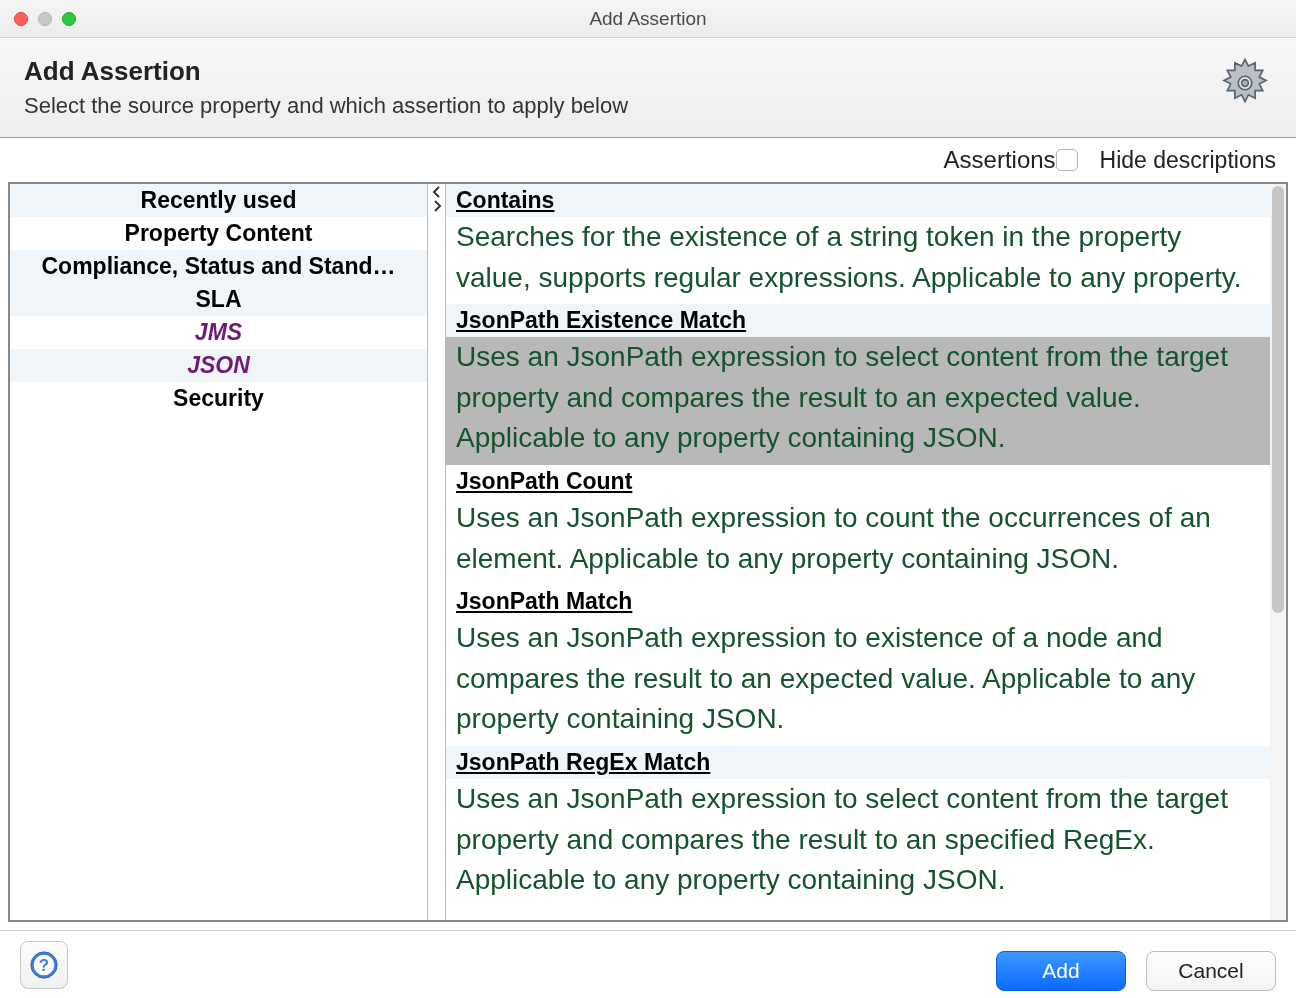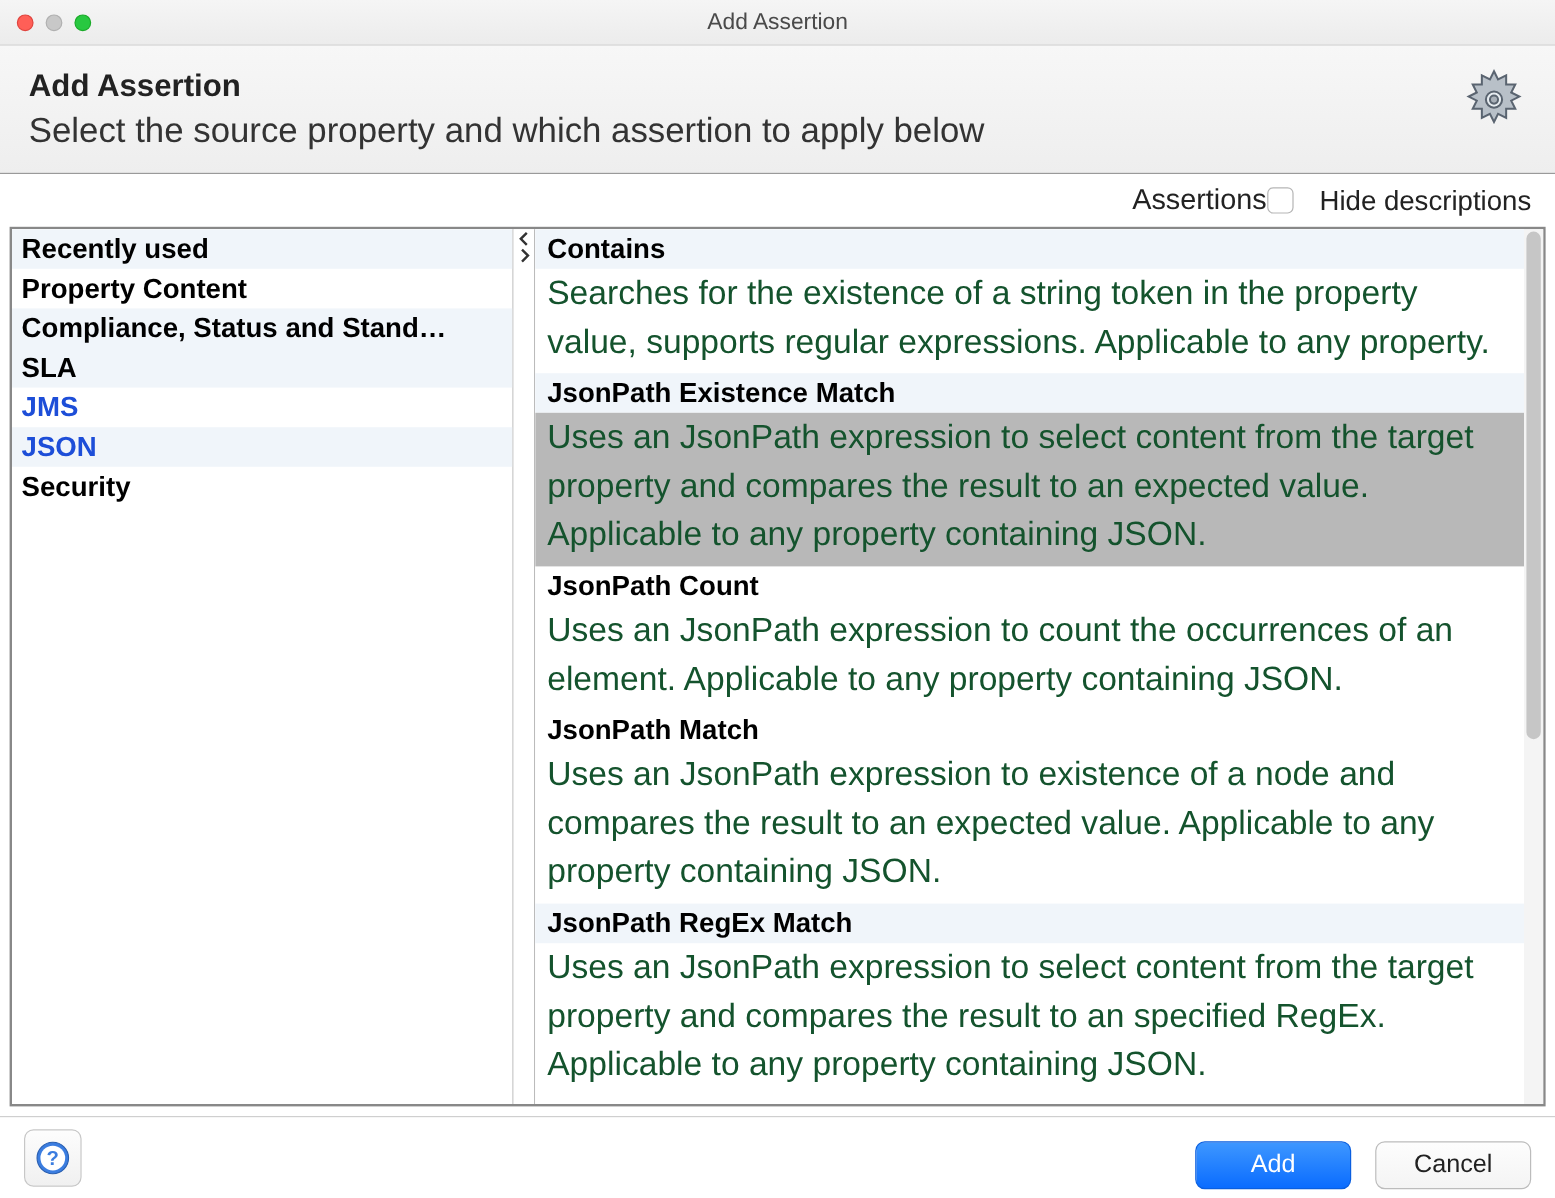--- a/index.html
+++ b/index.html
@@ -48,21 +48,21 @@
   justify-content: space-between;
   align-items: flex-start;
 }
 .header-text h2 {
   font-size: 26px;
   font-weight: 700;
   color: #222;
   margin-bottom: 6px;
 }
 .header-text p {
-  font-size: 29px;
+  font-size: 22px;
   color: #333;
 }
 .gear-icon svg { width: 54px; height: 54px; }
 
 .toolbar-row {
   display: flex;
   justify-content: flex-end;
   align-items: center;
   padding: 8px 20px 8px 8px;
 }
@@ -98,23 +98,24 @@
   background: #fff;
 }
 .left-item {
   font-size: 23px;
   font-weight: 700;
   padding: 3px 8px;
   white-space: nowrap;
   overflow: hidden;
   text-overflow: ellipsis;
   cursor: pointer;
+  text-align: center;
 }
 .left-item.alt { background: #f0f5fa; }
-.left-item.disabled { color: #1d4ed8; }
+.left-item.disabled { color: #701a75; font-style: italic; }
 
 .splitter {
   width: 18px;
   display: flex;
   flex-direction: column;
   align-items: center;
   justify-content: flex-start;
   padding-top: 2px;
   gap: 2px;
   background: #fff;
@@ -146,20 +147,21 @@
   border-radius: 6px;
 }
 .assertion {
   padding: 0;
   cursor: pointer;
 }
 .assertion .a-title {
   font-size: 23px;
   font-weight: 700;
   padding: 3px 10px 3px 10px;
+  text-decoration: underline;
 }
 .assertion .a-desc {
   font-size: 28px;
   padding: 0 10px 6px 10px;
   line-height: 1.45;
   color: #14532d;
 }
 .assertion.alt .a-title { background: #f0f5fa; }
 .assertion.selected .a-title { background: #f0f5fa; }
 .assertion.selected .a-desc { background: #b8b8b8; }

